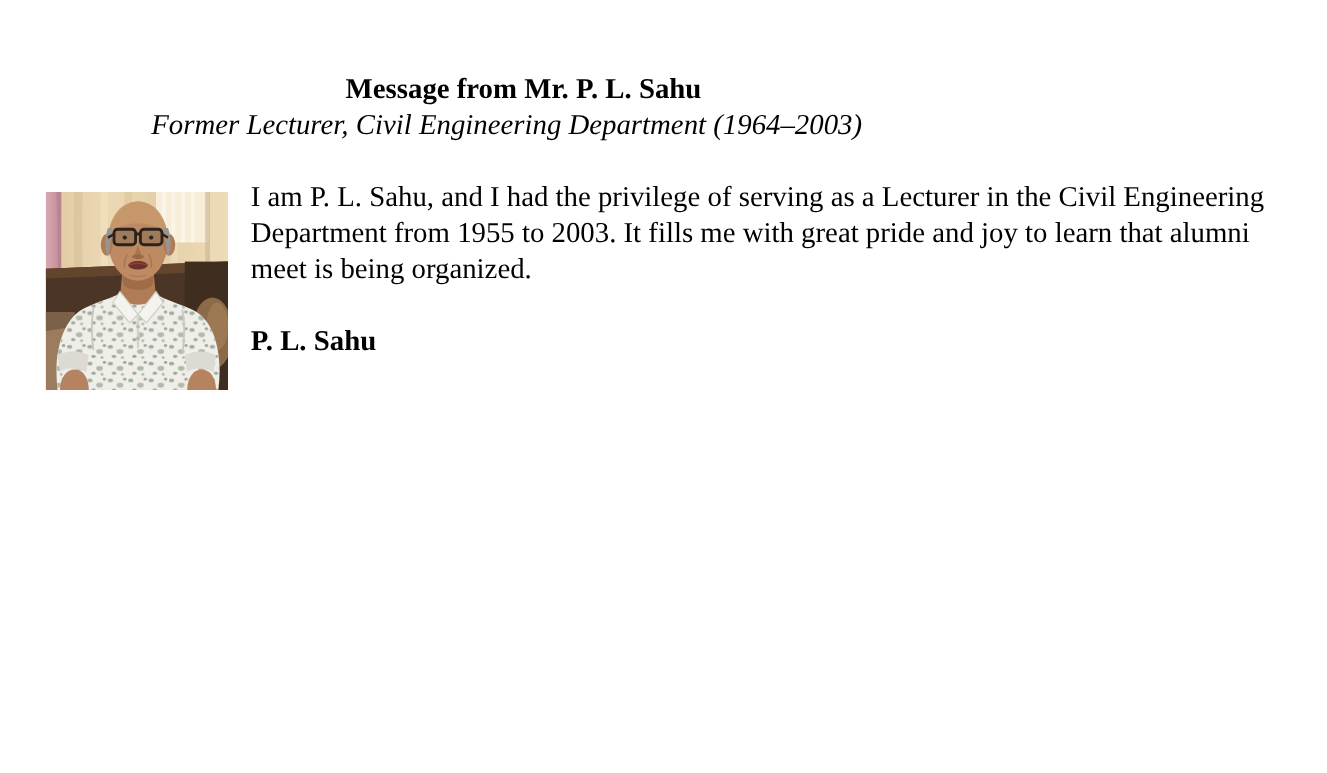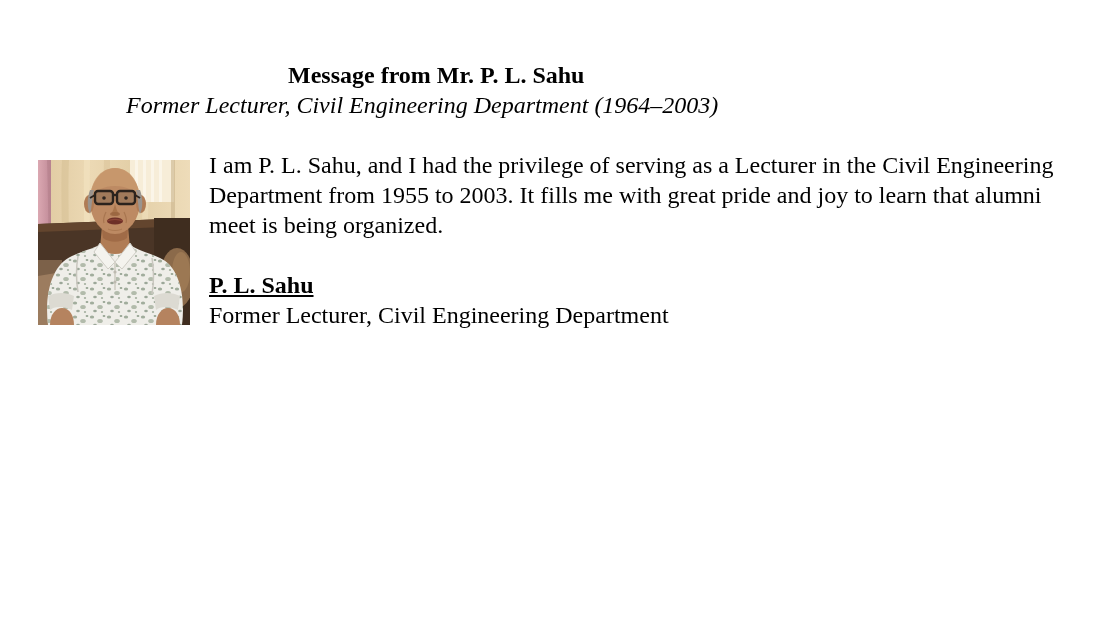--- a/index.html
+++ b/index.html
@@ -40,21 +40,20 @@
     height: 165px;
     margin: 10px 19px 0 -16px;
     overflow: hidden;
   }
   .photo svg { display: block; }
   .signature .sig-line {
     line-height: 30px;
   }
   .signature .sig-name {
     font-weight: bold;
-    text-decoration: underline;
   }
 </style>
 </head>
 <body>
 
 <div class="page">
 
   <div class="title">Message from Mr. P. L. Sahu</div>
 
   <div class="subtitle">Former Lecturer, Civil Engineering Department (1964–2003)</div>
@@ -170,17 +169,16 @@
         </g>
       </svg>
     </div>
 
     <p>I am P. L. Sahu, and I had the privilege of serving as a Lecturer in the Civil Engineering Department from 1955 to 2003. It fills me with great pride and joy to learn that alumni meet is being organized.</p>
 
 
 
     <div class="signature">
       <div class="sig-line sig-name">P. L. Sahu</div>
-      <div class="sig-line">Former Lecturer, Civil Engineering Department</div>
     </div>
 
   </div>
 </div>
 
 </body></html>

